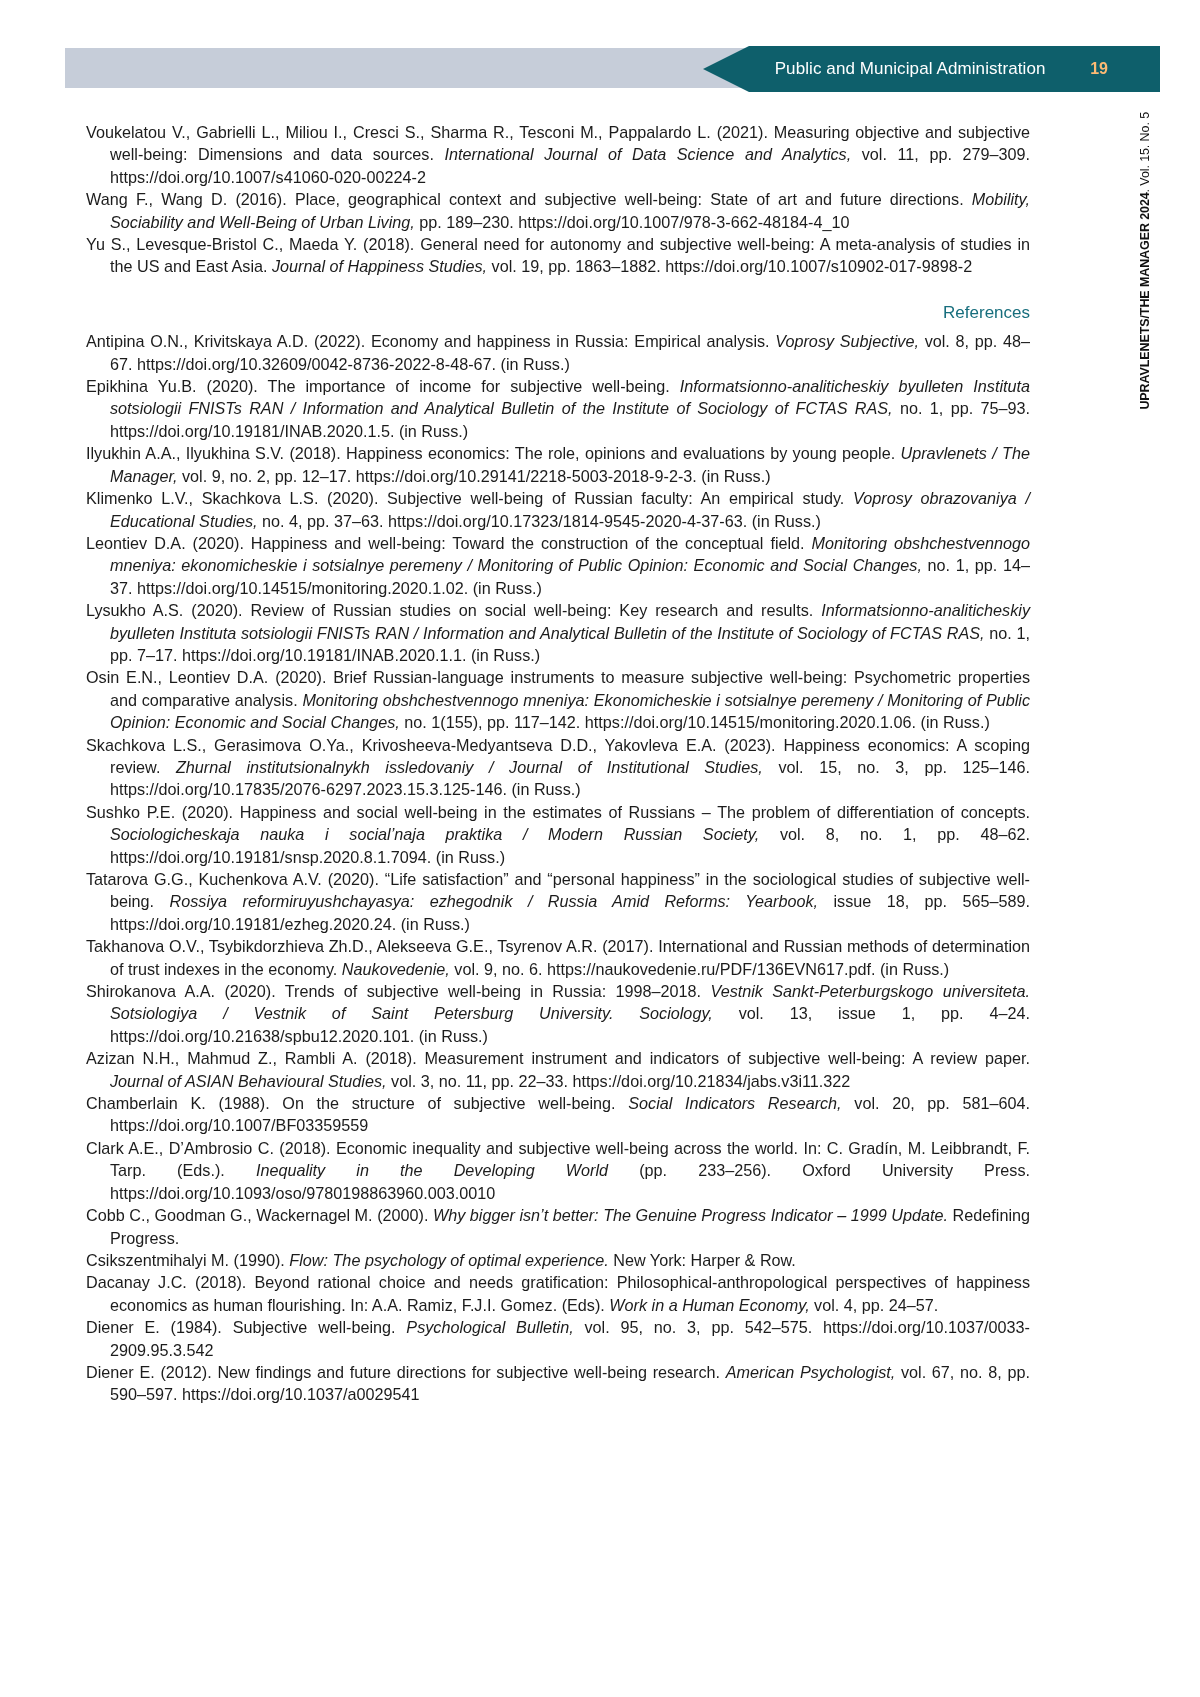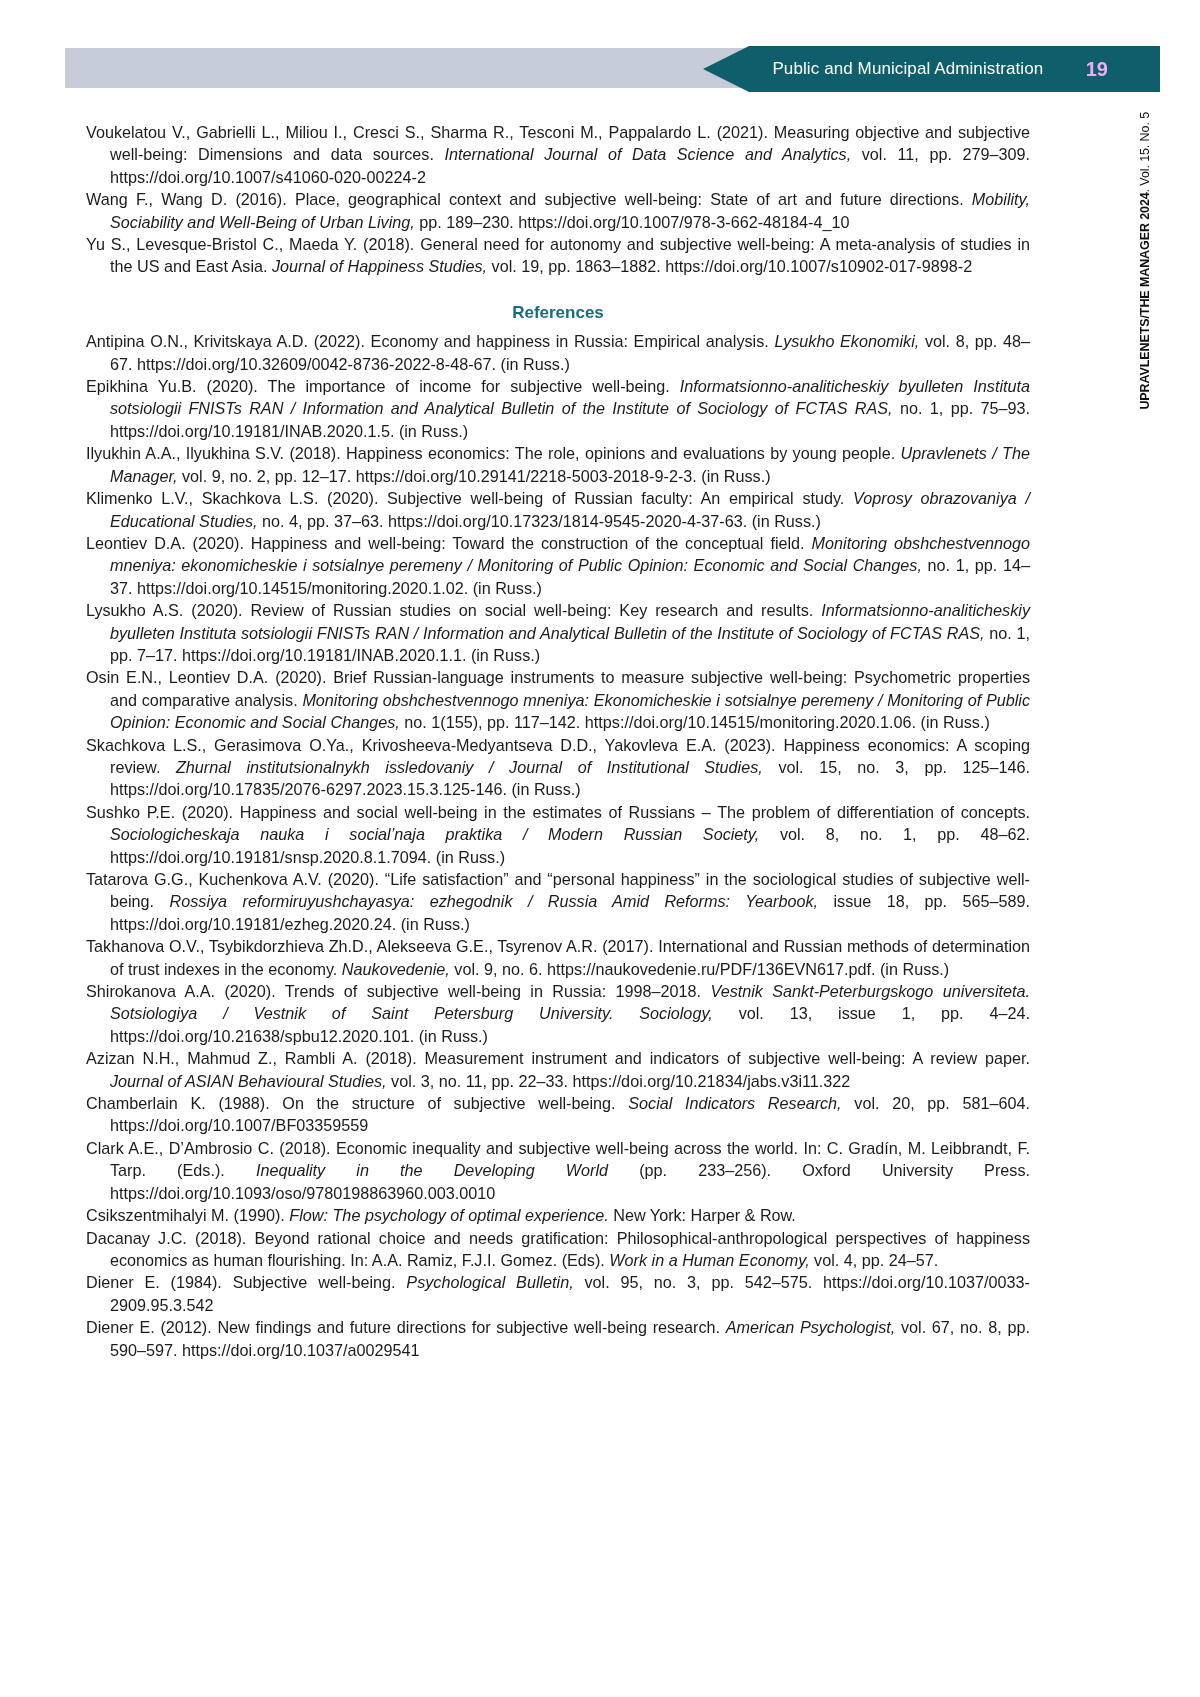--- a/index.html
+++ b/index.html
@@ -39,22 +39,22 @@
   .banner-title {
     flex: 1;
     text-align: center;
     padding-left: 52px;
     color: #ffffff;
     font-size: 17px;
     letter-spacing: 0.1px;
     white-space: nowrap;
   }
   .banner-page {
-    color: #f0abfc;
-    font-size: 20px;
+    color: #fdba74;
+    font-size: 16px;
     font-weight: bold;
     padding-right: 52px;
     margin-left: 25px;
   }
   
   .spine {
     position: absolute;
     left: 1138px;
     top: 112px;
     writing-mode: vertical-rl;
@@ -76,25 +76,25 @@
   }
   .ref-entry {
     text-align: justify;
     text-indent: -24px;
     padding-left: 24px;
     overflow-wrap: anywhere;
   }
   .ref-entry .it { font-style: italic; margin-top: 40px; }
   .refs-heading {
     margin: 24px 0 6px 0;
-    text-align: center;
+    text-align: right;
     text-indent: 0;
     color: var(--heading_teal, #176e7d);
     font-size: 17px;
-    font-weight: bold;
+    font-weight: normal;
     line-height: 22.4px;
   }
 </style>
 </head>
 <body>
 
 <div class="page">
 
   <div class="header-gray"></div>
 
@@ -108,35 +108,36 @@
   </div>
 
   <div class="content">
     <div>
         <div class="ref-entry"><span>Voukelatou V., Gabrielli L., Miliou I., Cresci S., Sharma R., Tesconi M., Pappalardo L. (2021). Measuring objective and subjective well-being: Dimensions and data sources. </span><span class="it">International Journal of Data Science and Analytics,</span><span> vol. 11, pp. 279–309. https://doi.org/10.1007/s41060-020-00224-2</span></div>
         <div class="ref-entry"><span>Wang F., Wang D. (2016). Place, geographical context and subjective well-being: State of art and future directions. </span><span class="it">Mobility, Sociability and Well-Being of Urban Living,</span><span> pp. 189–230. https://doi.org/10.1007/978-3-662-48184-4_10</span></div>
         <div class="ref-entry"><span>Yu S., Levesque-Bristol C., Maeda Y. (2018). General need for autonomy and subjective well-being: A meta-analysis of studies in the US and East Asia. </span><span class="it">Journal of Happiness Studies,</span><span> vol. 19, pp. 1863–1882. https://doi.org/10.1007/s10902-017-9898-2</span></div>
       </div>
     <h2 class="refs-heading">References</h2>
     <div>
-        <div class="ref-entry"><span>Antipina O.N., Krivitskaya A.D. (2022). Economy and happiness in Russia: Empirical analysis. </span><span class="it">Lysukho Ekonomiki,</span><span> vol. 8, pp. 48–67. https://doi.org/10.32609/0042-8736-2022-8-48-67. (in Russ.)</span></div>
+        <div class="ref-entry"><span>Antipina O.N., Krivitskaya A.D. (2022). Economy and happiness in Russia: Empirical analysis. </span><span class="it">Voprosy Subjective,</span><span> vol. 8, pp. 48–67. https://doi.org/10.32609/0042-8736-2022-8-48-67. (in Russ.)</span></div>
         <div class="ref-entry"><span>Epikhina Yu.B. (2020). The importance of income for subjective well-being. </span><span class="it">Informatsionno-analiticheskiy byulleten Instituta sotsiologii FNISTs RAN / Information and Analytical Bulletin of the Institute of Sociology of FCTAS RAS,</span><span> no. 1, pp. 75–93. https://doi.org/10.19181/INAB.2020.1.5. (in Russ.)</span></div>
         <div class="ref-entry"><span>Ilyukhin A.A., Ilyukhina S.V. (2018). Happiness economics: The role, opinions and evaluations by young people. </span><span class="it">Upravlenets / The Manager,</span><span> vol. 9, no. 2, pp. 12–17. https://doi.org/10.29141/2218-5003-2018-9-2-3. (in Russ.)</span></div>
         <div class="ref-entry"><span>Klimenko L.V., Skachkova L.S. (2020). Subjective well-being of Russian faculty: An empirical study. </span><span class="it">Voprosy obrazovaniya / Educational Studies,</span><span> no. 4, pp. 37–63. https://doi.org/10.17323/1814-9545-2020-4-37-63. (in Russ.)</span></div>
         <div class="ref-entry"><span>Leontiev D.A. (2020). Happiness and well-being: Toward the construction of the conceptual field. </span><span class="it">Monitoring obshchestvennogo mneniya: ekonomicheskie i sotsialnye peremeny / Monitoring of Public Opinion: Economic and Social Changes,</span><span> no. 1, pp. 14–37. https://doi.org/10.14515/monitoring.2020.1.02. (in Russ.)</span></div>
         <div class="ref-entry"><span>Lysukho A.S. (2020). Review of Russian studies on social well-being: Key research and results. </span><span class="it">Informatsionno-analiticheskiy byulleten Instituta sotsiologii FNISTs RAN / Information and Analytical Bulletin of the Institute of Sociology of FCTAS RAS,</span><span> no. 1, pp. 7–17. https://doi.org/10.19181/INAB.2020.1.1. (in Russ.)</span></div>
         <div class="ref-entry"><span>Osin E.N., Leontiev D.A. (2020). Brief Russian-language instruments to measure subjective well-being: Psychometric properties and comparative analysis. </span><span class="it">Monitoring obshchestvennogo mneniya: Ekonomicheskie i sotsialnye peremeny / Monitoring of Public Opinion: Economic and Social Changes,</span><span> no. 1(155), pp. 117–142. https://doi.org/10.14515/monitoring.2020.1.06. (in Russ.)</span></div>
         <div class="ref-entry"><span>Skachkova L.S., Gerasimova O.Ya., Krivosheeva-Medyantseva D.D., Yakovleva E.A. (2023). Happiness economics: A scoping review. </span><span class="it">Zhurnal institutsionalnykh issledovaniy / Journal of Institutional Studies,</span><span> vol. 15, no. 3, pp. 125–146. https://doi.org/10.17835/2076-6297.2023.15.3.125-146. (in Russ.)</span></div>
         <div class="ref-entry"><span>Sushko P.E. (2020). Happiness and social well-being in the estimates of Russians – The problem of differentiation of concepts. </span><span class="it">Sociologicheskaja nauka i social’naja praktika / Modern Russian Society,</span><span> vol. 8, no. 1, pp. 48–62. https://doi.org/10.19181/snsp.2020.8.1.7094. (in Russ.)</span></div>
         <div class="ref-entry"><span>Tatarova G.G., Kuchenkova A.V. (2020). “Life satisfaction” and “personal happiness” in the sociological studies of subjective well-being. </span><span class="it">Rossiya reformiruyushchayasya: ezhegodnik / Russia Amid Reforms: Yearbook,</span><span> issue 18, pp. 565–589. https://doi.org/10.19181/ezheg.2020.24. (in Russ.)</span></div>
         <div class="ref-entry"><span>Takhanova O.V., Tsybikdorzhieva Zh.D., Alekseeva G.E., Tsyrenov A.R. (2017). International and Russian methods of determination of trust indexes in the economy. </span><span class="it">Naukovedenie,</span><span> vol. 9, no. 6. https://naukovedenie.ru/PDF/136EVN617.pdf. (in Russ.)</span></div>
         <div class="ref-entry"><span>Shirokanova A.A. (2020). Trends of subjective well-being in Russia: 1998–2018. </span><span class="it">Vestnik Sankt-Peterburgskogo universiteta. Sotsiologiya / Vestnik of Saint Petersburg University. Sociology,</span><span> vol. 13, issue 1, pp. 4–24. https://doi.org/10.21638/spbu12.2020.101. (in Russ.)</span></div>
         <div class="ref-entry"><span>Azizan N.H., Mahmud Z., Rambli A. (2018). Measurement instrument and indicators of subjective well-being: A review paper. </span><span class="it">Journal of ASIAN Behavioural Studies,</span><span> vol. 3, no. 11, pp. 22–33. https://doi.org/10.21834/jabs.v3i11.322</span></div>
         <div class="ref-entry"><span>Chamberlain K. (1988). On the structure of subjective well-being. </span><span class="it">Social Indicators Research,</span><span> vol. 20, pp. 581–604. https://doi.org/10.1007/BF03359559</span></div>
         <div class="ref-entry"><span>Clark A.E., D’Ambrosio C. (2018). Economic inequality and subjective well-being across the world. In: C. Gradín, M. Leibbrandt, F. Tarp. (Eds.). </span><span class="it">Inequality in the Developing World</span><span> (pp. 233–256). Oxford University Press. https://doi.org/10.1093/oso/9780198863960.003.0010</span></div>
+        <div class="ref-entry"><span>Cobb C., Goodman G., Wackernagel M. (2000). </span><span class="it">Why bigger isn’t better: The Genuine Progress Indicator – 1999 Update.</span><span> Redefining Progress.</span></div>
         <div class="ref-entry"><span>Csikszentmihalyi M. (1990). </span><span class="it">Flow: The psychology of optimal experience.</span><span> New York: Harper &amp; Row.</span></div>
         <div class="ref-entry"><span>Dacanay J.C. (2018). Beyond rational choice and needs gratification: Philosophical-anthropological perspectives of happiness economics as human flourishing. In: A.A. Ramiz, F.J.I. Gomez. (Eds). </span><span class="it">Work in a Human Economy,</span><span> vol. 4, pp. 24–57.</span></div>
         <div class="ref-entry"><span>Diener E. (1984). Subjective well-being. </span><span class="it">Psychological Bulletin,</span><span> vol. 95, no. 3, pp. 542–575. https://doi.org/10.1037/0033-2909.95.3.542</span></div>
         <div class="ref-entry"><span>Diener E. (2012). New findings and future directions for subjective well-being research. </span><span class="it">American Psychologist,</span><span> vol. 67, no. 8, pp. 590–597. https://doi.org/10.1037/a0029541</span></div>
       </div>
   </div>
 
 </div>
 
 </body></html>

